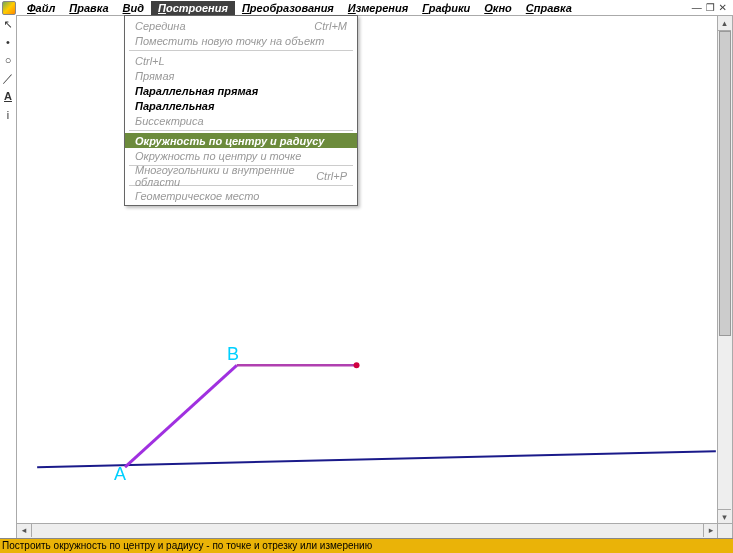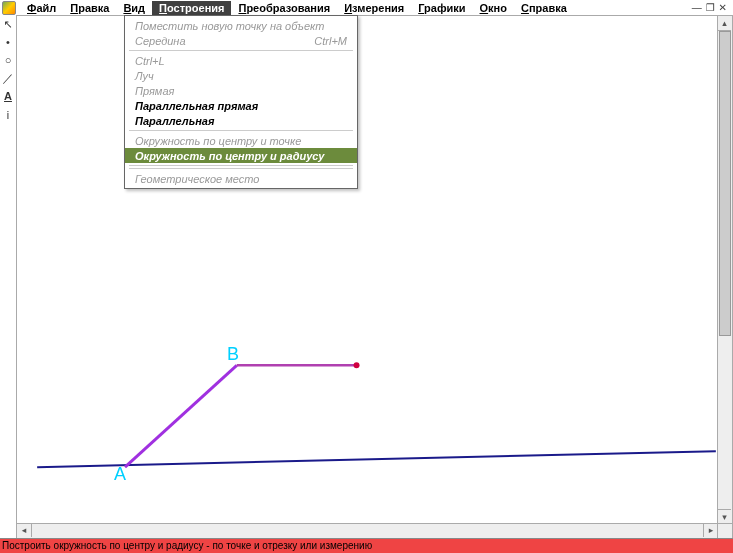--- a/index.html
+++ b/index.html
@@ -1,34 +1,34 @@
 <!DOCTYPE html>
 <html><head>
 <meta charset="utf-8">
 <style>
   html,body{margin:0;padding:0;width:733px;height:553px;font-family:"Helvetica Neue",Arial,sans-serif;font-size:11px;background:#fff;overflow:hidden;color:#000}
   .titlebar-controls{position:absolute;top:3px;right:6px;display:flex;gap:4px;align-items:center}
   .titlebar-controls span{font-size:10px;line-height:10px;color:#444;cursor:default}
   .menubar{position:absolute;top:0;left:0;right:0;height:15px;display:flex;align-items:center;padding-left:2px;background:#fff;border-bottom:1px solid #888}
   .app-icon{width:12px;height:12px;margin-right:4px;background:linear-gradient(135deg,#7a5 0%,#fc0 50%,#f80 100%);border:1px solid #888;border-radius:2px}
-  .menu-item{padding:1px 7px;font-weight:bold;color:#000;cursor:default}
+  .menu-item{padding:1px 7px;font-style:italic;font-weight:bold;color:#000;cursor:default}
   .menu-item .accel{text-decoration:underline}
   .menu-item.open{background:#404040;color:#fff}
   .toolbar{position:absolute;top:15px;left:0;width:16px;bottom:14px;background:#fff;border-right:1px solid #aaa;display:flex;flex-direction:column;align-items:center;padding-top:2px;gap:4px}
   .tool{width:14px;height:14px;display:flex;align-items:center;justify-content:center;font-size:11px;color:#333;cursor:pointer}
   .canvas-wrap{position:absolute;top:15px;left:16px;right:0;bottom:14px;background:#fff;border:1px solid #aaa;box-sizing:border-box}
   .hscroll{position:absolute;left:0;right:14px;bottom:0;height:14px;background:#eee;border-top:1px solid #aaa}
   .hscroll .thumb-l{position:absolute;left:0;top:0;width:14px;height:13px;border-right:1px solid #aaa;text-align:center;line-height:13px;font-size:9px;color:#555}
   .hscroll .thumb-r{position:absolute;right:0;top:0;width:14px;height:13px;border-left:1px solid #aaa;text-align:center;line-height:13px;font-size:9px;color:#555}
   .vscroll{position:absolute;right:0;top:0;bottom:14px;width:14px;background:#eee;border-left:1px solid #aaa}
   .vscroll .thumb-u{position:absolute;left:0;top:0;width:13px;height:14px;border-bottom:1px solid #aaa;text-align:center;line-height:14px;font-size:9px;color:#555}
   .vscroll .thumb-d{position:absolute;left:0;bottom:0;width:13px;height:14px;border-top:1px solid #aaa;text-align:center;line-height:14px;font-size:9px;color:#555}
   .vscroll .track{position:absolute;left:1px;top:15px;width:12px;height:60%;background:#ccc;border:1px solid #999;box-sizing:border-box}
   .scroll-corner{position:absolute;right:0;bottom:0;width:14px;height:14px;background:#eee;border-left:1px solid #aaa;border-top:1px solid #aaa}
-  .statusbar{position:absolute;left:0;right:0;bottom:0;height:14px;background:#ef4444;border-top:1px solid #888;font-size:10px;line-height:14px;padding-left:2px;color:#000}
+  .statusbar{position:absolute;left:0;right:0;bottom:0;height:14px;background:#eab308;border-top:1px solid #888;font-size:10px;line-height:14px;padding-left:2px;color:#000}
   .dropdown{position:absolute;top:15px;left:124px;width:232px;background:#fff;border:1px solid #666;box-shadow:2px 2px 3px rgba(0,0,0,.25);padding:2px 0}
   .dd-row{display:flex;align-items:center;height:15px;padding:0 10px;font-style:italic;color:#999;cursor:default}
   .dd-row.enabled{color:#000;font-weight:bold}
   .dd-row.highlight{background:#6c8b3c;color:#fff;font-weight:bold}
   .dd-row .lbl{flex:1}
   .dd-row .sc{color:#999;font-style:italic;font-weight:normal}
   .dd-sep{height:1px;margin:2px 4px;background:#ccc}
   svg.canvas-svg{position:absolute;top:0;left:0;width:100%;height:100%}
   .pt-label{position:absolute;font-family:Arial,sans-serif;font-size:18px;font-weight:normal;color:#00d0ff}
 </style>
@@ -81,49 +81,53 @@
   </div>
   <div class="hscroll">
     <div class="thumb-l">◂</div>
     <div class="thumb-r">▸</div>
   </div>
   <div class="scroll-corner"></div>
 </div>
 
 <div class="dropdown" id="dropdown">
     <div class="dd-row">
-      <span class="lbl">Поместить новую точку на объект</span>
+      <span class="lbl">Середина</span>
+      <span class="sc">Ctrl+M</span>
     </div>
     <div class="dd-row">
-      <span class="lbl">Середина</span>
-      <span class="sc">Ctrl+M</span>
+      <span class="lbl">Поместить новую точку на объект</span>
     </div>
     <div class="dd-sep"></div>
     <div class="dd-row">
       <span class="sc">Ctrl+L</span>
-    </div>
-    <div class="dd-row">
-      <span class="lbl">Луч</span>
     </div>
     <div class="dd-row">
       <span class="lbl">Прямая</span>
     </div>
     <div class="dd-row enabled">
       <span class="lbl">Параллельная прямая</span>
     </div>
     <div class="dd-row enabled">
       <span class="lbl">Параллельная</span>
     </div>
+    <div class="dd-row">
+      <span class="lbl">Биссектриса</span>
+    </div>
     <div class="dd-sep"></div>
+    <div class="dd-row highlight">
+      <span class="lbl">Окружность по центру и радиусу</span>
+    </div>
     <div class="dd-row">
       <span class="lbl">Окружность по центру и точке</span>
     </div>
-    <div class="dd-row highlight">
-      <span class="lbl">Окружность по центру и радиусу</span>
+    <div class="dd-sep"></div>
+    <div class="dd-row">
+      <span class="lbl">Многоугольники и внутренние области</span>
+      <span class="sc">Ctrl+P</span>
     </div>
-    <div class="dd-sep"></div>
     <div class="dd-sep"></div>
     <div class="dd-row">
       <span class="lbl">Геометрическое место</span>
     </div>
   </div>
 
 <div class="statusbar">Построить окружность по центру и радиусу - по точке и отрезку или измерению</div>
 
 </body></html>

